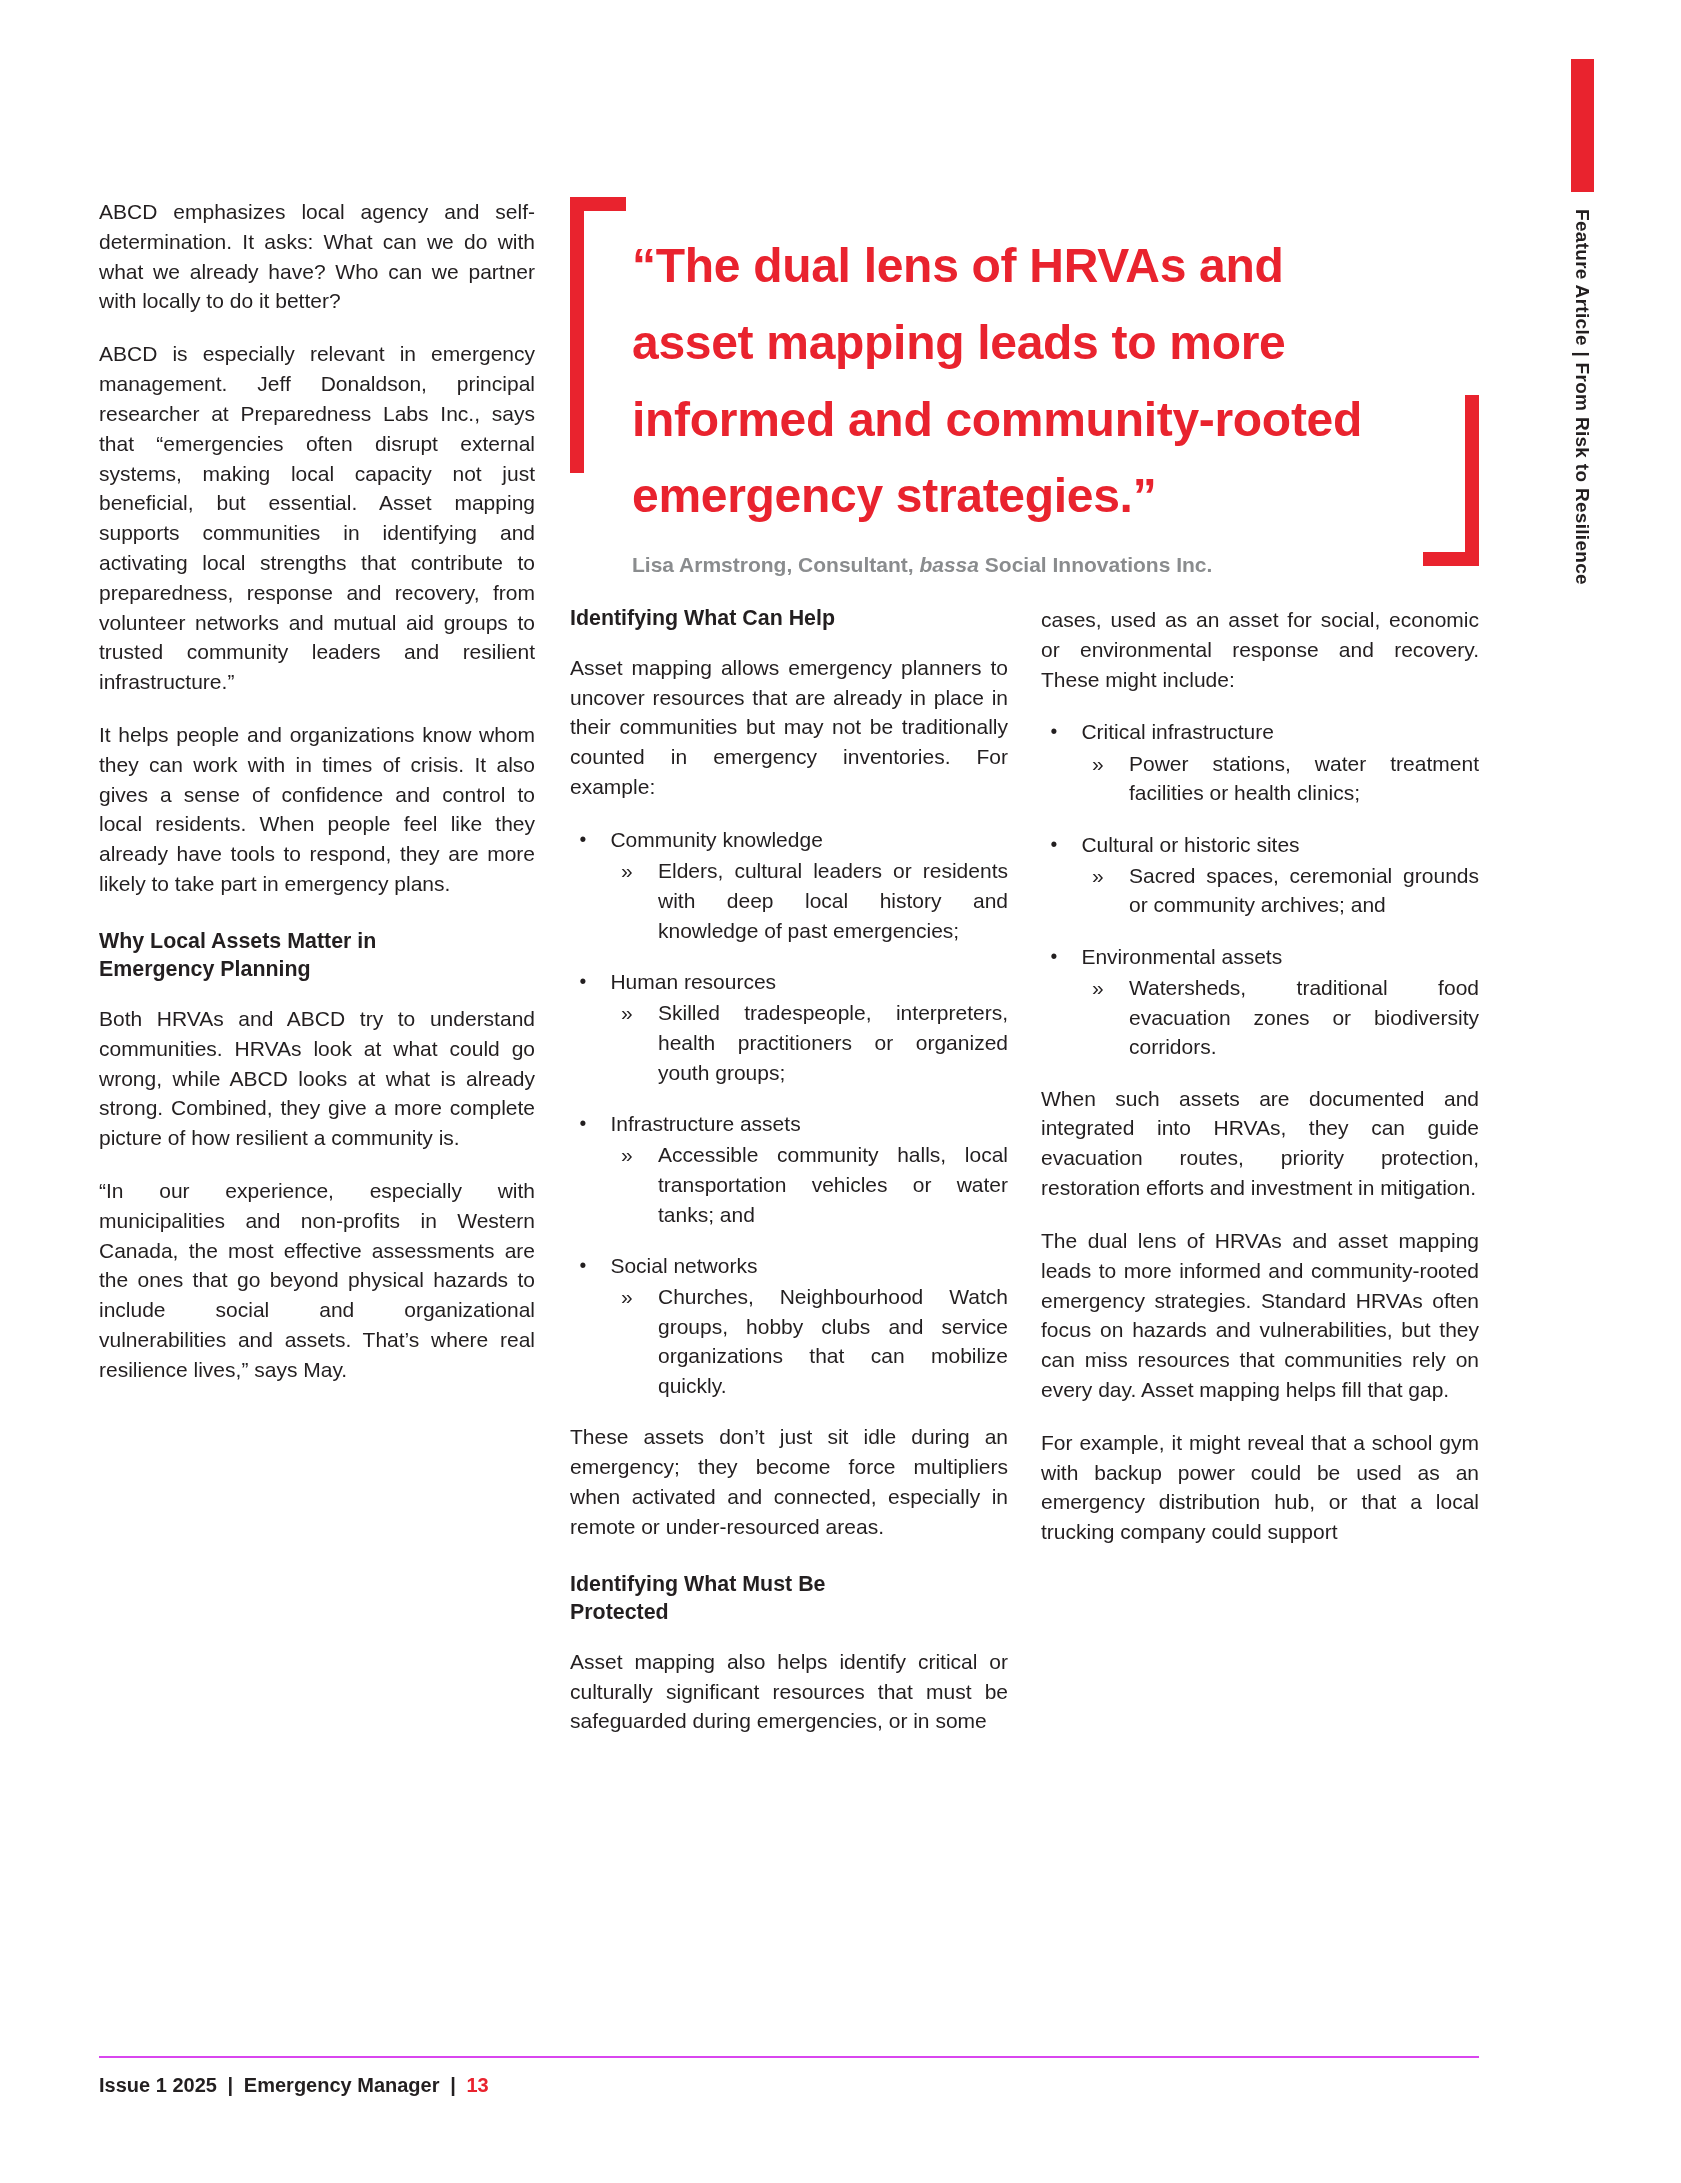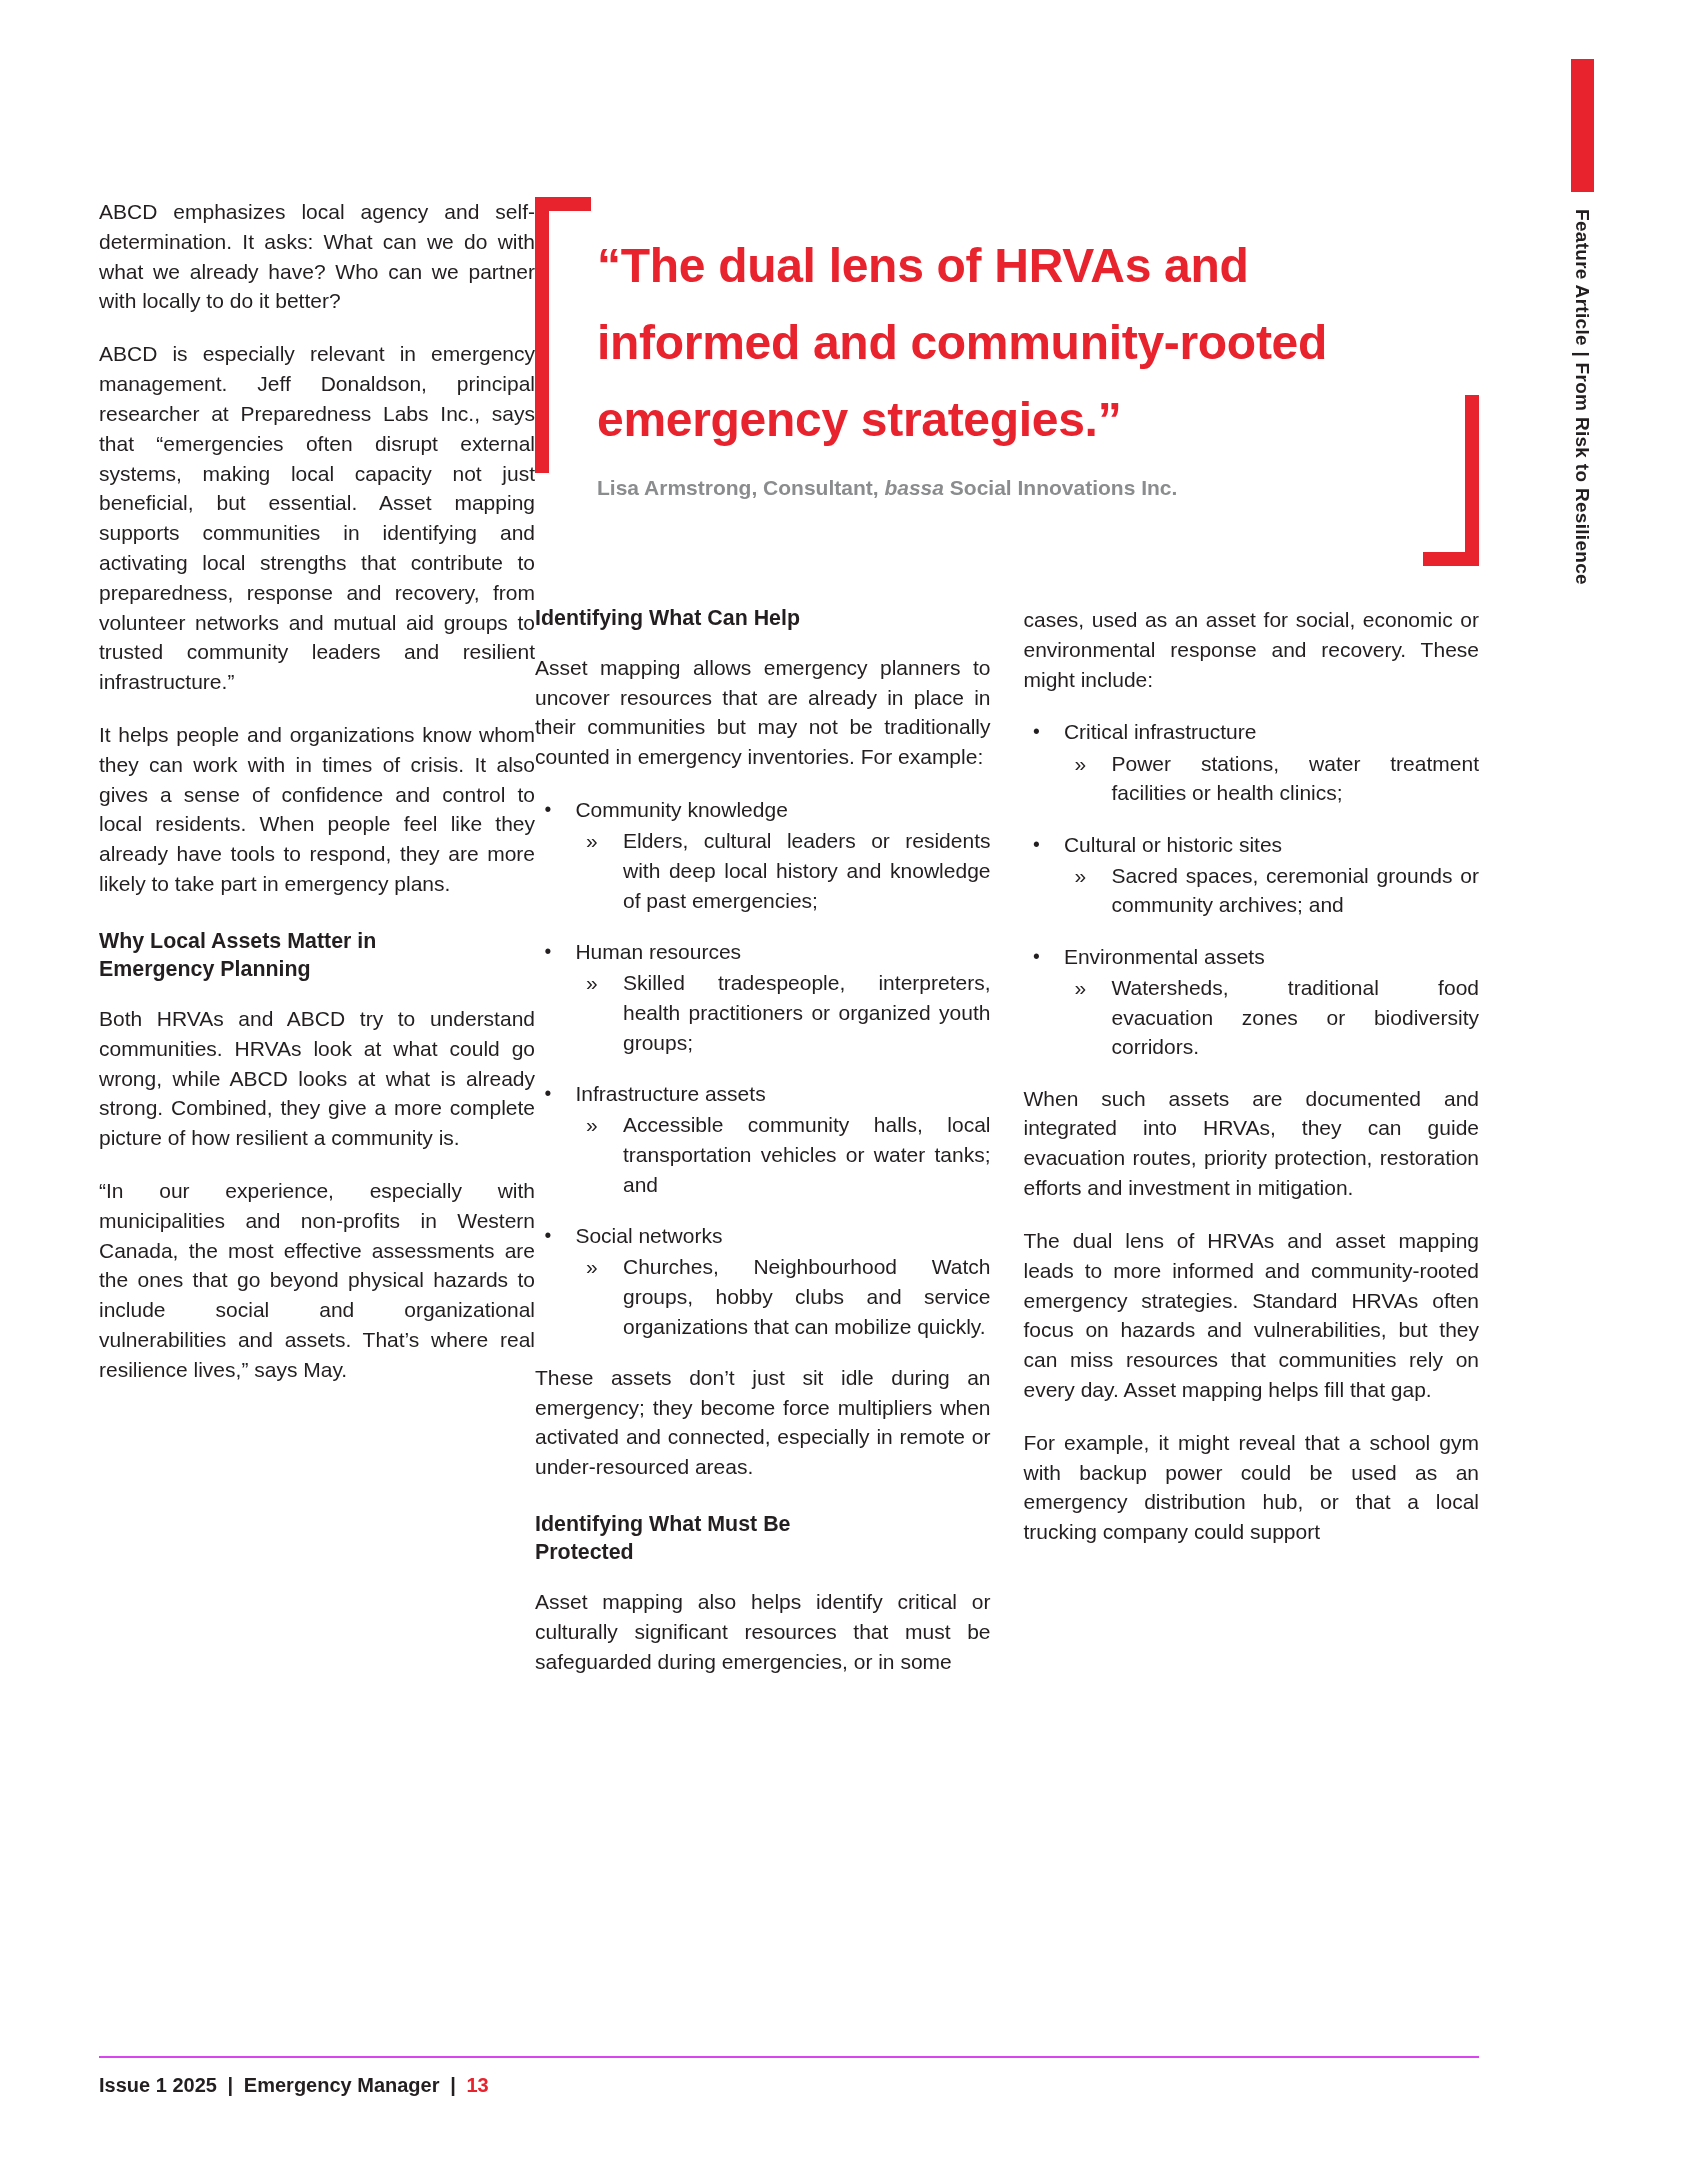--- a/index.html
+++ b/index.html
@@ -43,20 +43,21 @@
     color: #231F20;
   }
 
   
   .content {
     position: absolute;
     left: 99px;
     top: 197px;
     width: 1380px;
     display: flex;
+    gap: 35px;
   }
   .col-1 { width: 436px; flex: none; }
   .right-region { flex: 1; min-width: 0; }
   .cols-23 { display: flex; gap: 33px; margin-top: 39px; }
   .cols-23 .col { flex: 1; min-width: 0; }
 
   p.body {
     font-size: 21px;
     line-height: 1.42;
     margin: 0 0 23px 0;
@@ -158,20 +159,21 @@
       <p class="body">“In our experience, especially with municipalities and non-profits in Western Canada, the most effective assessments are the ones that go beyond physical hazards to include social and organizational vulnerabilities and assets. That’s where real resilience lives,” says May.</p>
     </section>
 
     <section class="right-region">
 
       <figure class="pullquote" style="margin:0;">
         <div class="pq-bracket-tl"></div>
         <div class="pq-bracket-br"></div>
         <blockquote class="pq-text" style="margin:0;">
           <div>“The dual lens of HRVAs and</div>
+          <div>asset mapping leads to more</div>
           <div>informed and community-rooted</div>
           <div>emergency strategies.”</div>
         </blockquote>
         <figcaption class="pq-attribution">
           <span>Lisa Armstrong, Consultant, </span><span class="italic">bassa</span><span> Social Innovations Inc.</span>
         </figcaption>
       </figure>
 
       <div class="cols-23">
 

